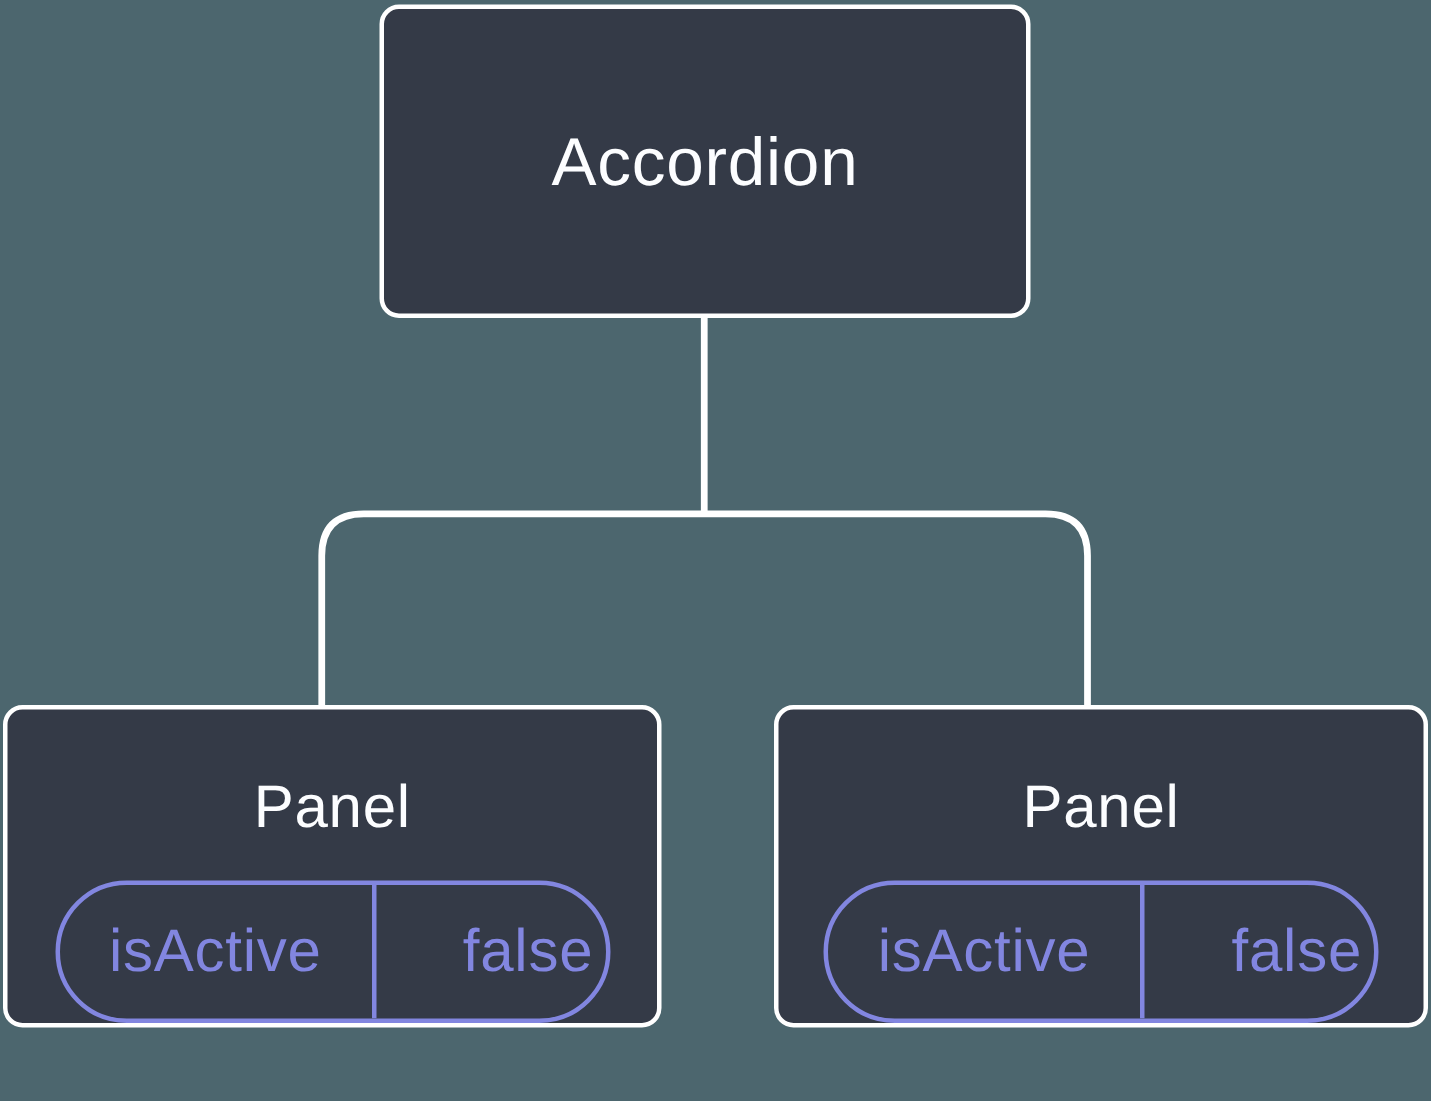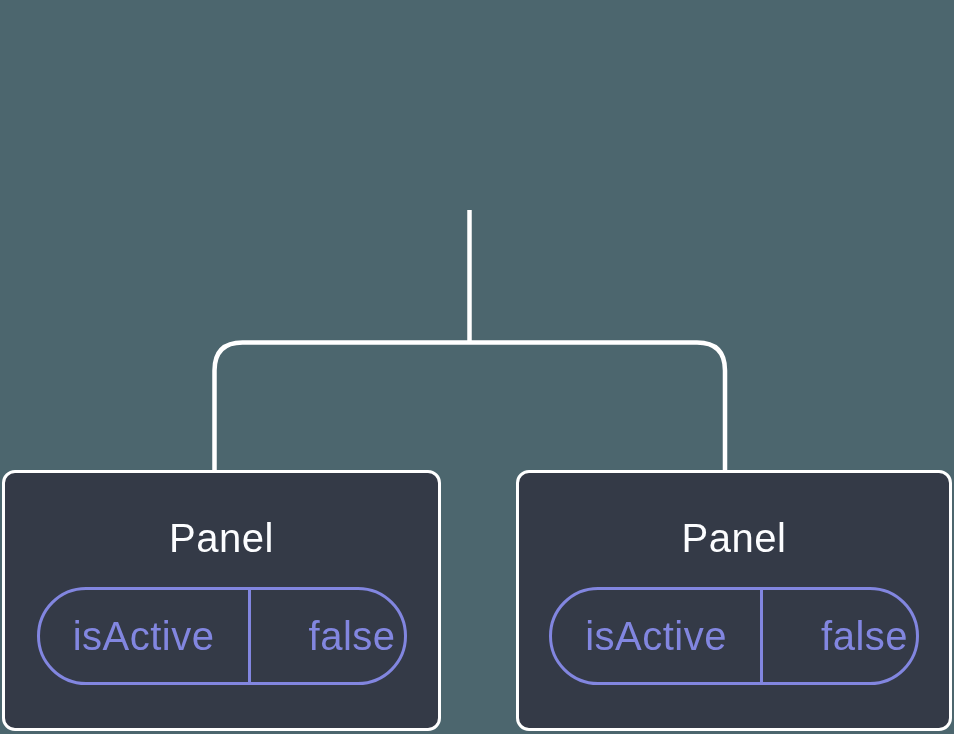--- a/index.html
+++ b/index.html
@@ -48,21 +48,21 @@
     font-weight: 400;
     letter-spacing: 0.5px;
   }
   .node.root {
     left: 253px; top: 3px;
     width: 434px; height: 209px;
   }
   .node.root .node-title { font-size: 45px; }
   .node.panel {
     top: 470px;
-    height: 261px;
+    height: 215px;
     justify-content: flex-start;
     padding-top: 43px;
   }
   .node.panel .node-title { font-size: 40px; }
   .node.panel-left  { left: 2px;   width: 439px; }
   .node.panel-right { left: 516px; width: 436px; }
   .state-pill {
     margin-top: 26px;
     width: 370px; height: 98px;
     border: 3px solid var(--state-accent);
@@ -89,20 +89,23 @@
 </head>
 <body>
 
 <div class="stage">
 
   <svg class="connectors" viewBox="0 0 954 734" xmlns="http://www.w3.org/2000/svg" aria-hidden="true">
     <path class="conn" d="M469.5,210 L469.5,342.5"></path>
     <path class="conn" d="M214.5,472 L214.5,370.5 Q214.5,342.5 242.5,342.5 L697,342.5 Q725,342.5 725,370.5 L725,472"></path>
   </svg>
 
+  <div class="node root">
+    <div class="node-title">Accordion</div>
+  </div>
 
   <div class="node panel panel-left">
     <div class="node-title">Panel</div>
     <div class="state-pill">
       <div class="state-cell state-name">isActive</div>
       <div class="state-cell state-value">false</div>
     </div>
   </div>
 
   <div class="node panel panel-right">

